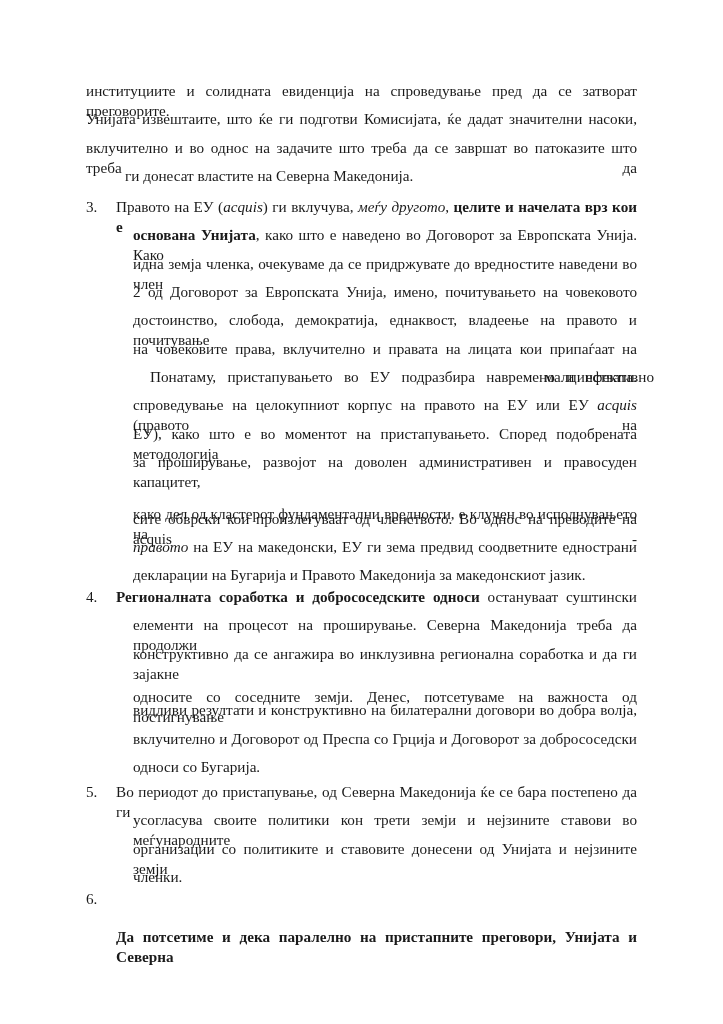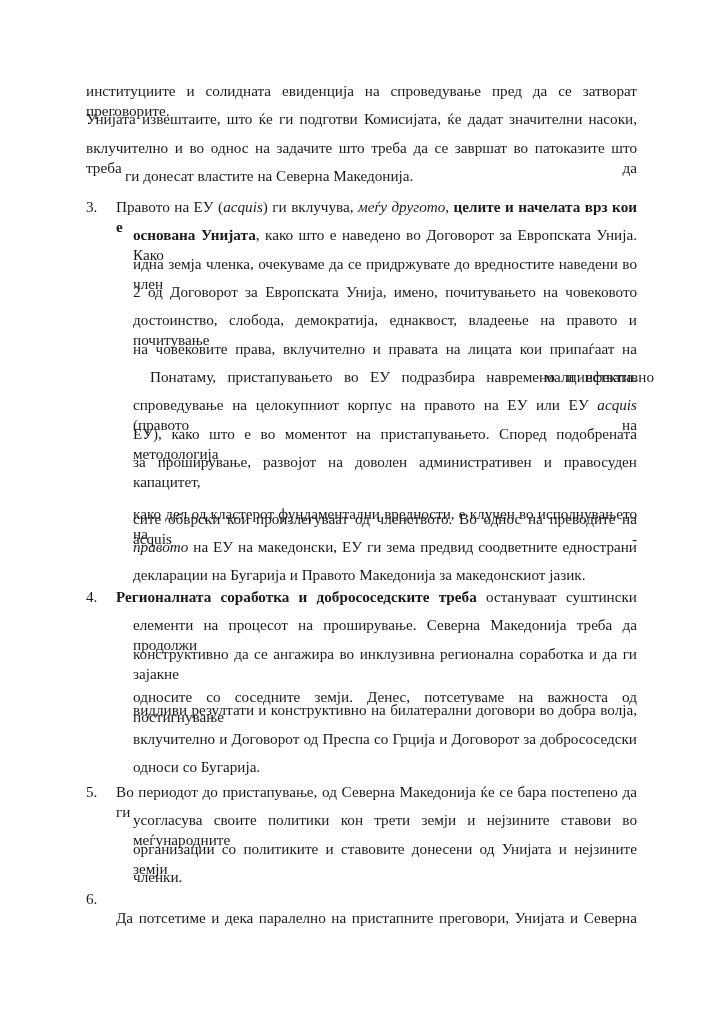--- a/index.html
+++ b/index.html
@@ -42,33 +42,33 @@
         <div class="line just" style="top: 395.3px; left: 133px; width: 504px; white-space: normal;"><span>спроведување на целокупниот корпус на правото на ЕУ или ЕУ </span><i>acquis</i><span> (правото на</span></div>
         <div class="line just" style="top: 423.6px; left: 133px; width: 504px; white-space: normal;"><span>ЕУ), како што е во моментот на пристапувањето. Според подобрената методологија</span></div>
         <div class="line just" style="top: 451.9px; left: 133px; width: 504px; white-space: normal;"><span>за проширување, развојот на доволен административен и правосуден капацитет,</span></div>
         <div class="line just" style="top: 480.2px; left: 133px; width: 504px; white-space: normal; margin-top: 24px;"><span>како дел од кластерот фундаментални вредности, е клучен во исполнувањето на</span></div>
         <div class="line just" style="top: 508.5px; left: 133px; width: 504px; white-space: normal;"><span>сите обврски кои произлегуваат од членството. Во однос на преводите на acquis -</span></div>
         <div class="line just" style="top: 536.8px; left: 133px; width: 504px; white-space: normal;"><i>правото</i><span> на ЕУ на македонски, ЕУ ги зема предвид соодветните еднострани</span></div>
         <div class="line" style="top: 565.1px; left: 133px; width: 504px;"><span>декларации на Бугарија и Правото Македонија за македонскиот јазик.</span></div>
       </div>
       <div>
         <span class="num" style="left: 86px; top: 587px;">4.</span>
-        <div class="line just" style="top: 587px; left: 116px; width: 521px; white-space: normal;"><b>Регионалната соработка и добрососедските треба</b><span> остануваат суштински</span></div>
+        <div class="line just" style="top: 587px; left: 116px; width: 521px; white-space: normal;"><b>Регионалната соработка и добрососедските односи</b><span> остануваат суштински</span></div>
         <div class="line just" style="top: 615.3px; left: 133px; width: 504px; white-space: normal;"><span>елементи на процесот на проширување. Северна Македонија треба да продолжи</span></div>
         <div class="line just" style="top: 643.6px; left: 133px; width: 504px; white-space: normal;"><span>конструктивно да се ангажира во инклузивна регионална соработка и да ги зајакне</span></div>
         <div class="line just" style="top: 687px; left: 133px; width: 504px; white-space: normal;"><span>односите со соседните земји. Денес, потсетуваме на важноста од постигнување</span></div>
         <div class="line just" style="top: 700.2px; left: 133px; width: 504px; white-space: normal;"><span>видливи резултати и конструктивно на билатерални договори во добра волја,</span></div>
         <div class="line just" style="top: 728.5px; left: 133px; width: 504px; white-space: normal;"><span>вклучително и Договорот од Преспа со Грција и Договорот за добрососедски</span></div>
         <div class="line" style="top: 756.8px; left: 133px; width: 504px;"><span>односи со Бугарија.</span></div>
       </div>
       <div>
         <span class="num" style="left: 86px; top: 782px;">5.</span>
         <div class="line just" style="top: 782px; left: 116px; width: 521px; white-space: normal;"><span>Во периодот до пристапување, од Северна Македонија ќе се бара постепено да ги</span></div>
         <div class="line just" style="top: 810.3px; left: 133px; width: 504px; white-space: normal;"><span>усогласува своите политики кон трети земји и нејзините ставови во меѓународните</span></div>
         <div class="line just" style="top: 838.6px; left: 133px; width: 504px; white-space: normal;"><span>организации со политиките и ставовите донесени од Унијата и нејзините земји</span></div>
         <div class="line" style="top: 866.9px; left: 133px; width: 504px;"><span>членки.</span></div>
       </div>
       <div>
         <span class="num" style="left: 86px; top: 889px;">6.</span>
-        <div class="line just" style="top: 908px; left: 116px; width: 521px; white-space: normal;"><span>Да потсетиме и дека паралелно на пристапните преговори, Унијата и Северна</span></div>
+        <div class="line just" style="top: 927px; left: 116px; width: 521px; white-space: normal; font-weight: bold;"><span>Да потсетиме и дека паралелно на пристапните преговори, Унијата и Северна</span></div>
       </div>
     </div>
 </div>
 
 </body></html>

